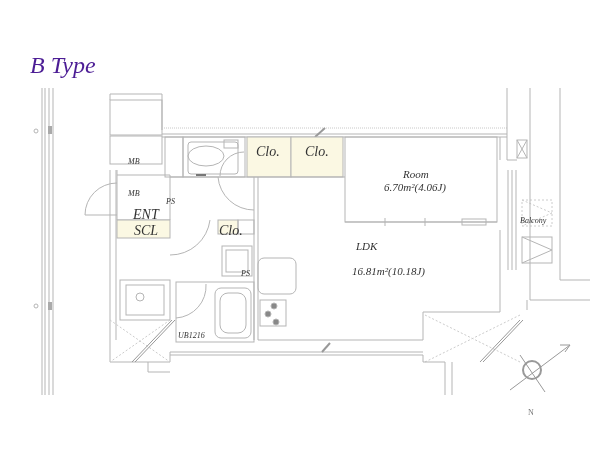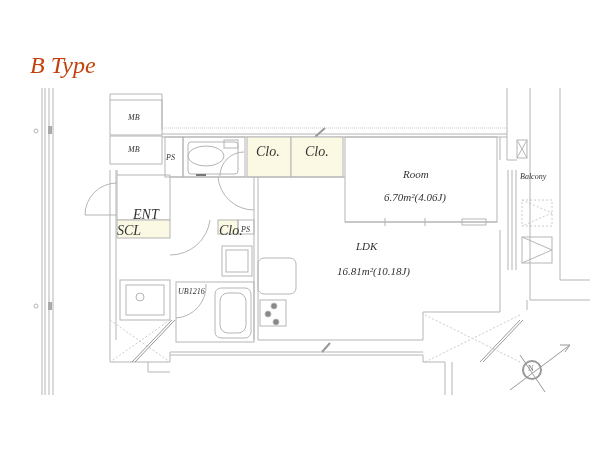--- a/index.html
+++ b/index.html
@@ -1,20 +1,20 @@
 <!DOCTYPE html>
 <html><head>
 <meta charset="utf-8">
 <style>
   html, body { margin:0; padding:0; background:#fff; }
   body { width:600px; height:450px; position:relative; overflow:hidden; font-family:"Liberation Serif", serif; }
-  .title { position:absolute; left:30px; top:52px; font-size:24px; font-style:italic; color:#c2410c; }
+  .title { position:absolute; left:30px; top:52px; font-size:24px; font-style:italic; color:#4c1d95; }
   svg.plan { position:absolute; left:0; top:0; }
   .lbl { position:absolute; font-style:italic; color:#333; white-space:nowrap; }
-  .sm { font-size:8px; }
+  .sm { font-size:8px;margin-top:44px; }
   .md { font-size:14px; }
   .lg { font-size:11px; }
   .area { font-size:11px; }
 </style>
 </head>
 <body>
 
 <div class="title">B Type</div>
 
 <svg class="plan" width="600" height="450" viewBox="0 0 600 450">
@@ -141,22 +141,22 @@
     <polyline points="560,345 570,345 565,352"></polyline>
   </g>
 </svg>
 
 <div class="lbl sm" style="left:128px;top:113px">MB</div>
 <div class="lbl sm" style="left:128px;top:145px">MB</div>
 <div class="lbl sm" style="left:166px;top:153px">PS</div>
 <div class="lbl md" style="left:256px;top:144px">Clo.</div>
 <div class="lbl md" style="left:305px;top:144px">Clo.</div>
 <div class="lbl lg" style="left:403px;top:168px">Room</div>
-<div class="lbl area" style="left:384px;top:191px">6.70m²(4.06J)</div>
+<div class="lbl area" style="left:384px;top:181px">6.70m²(4.06J)</div>
 <div class="lbl md" style="left:133px;top:207px">ENT</div>
-<div class="lbl md" style="left:117px;top:223px">SCL</div>
+<div class="lbl md" style="left:134px;top:223px">SCL</div>
 <div class="lbl md" style="left:219px;top:223px">Clo.</div>
 <div class="lbl sm" style="left:241px;top:225px">PS</div>
 <div class="lbl lg" style="left:356px;top:240px">LDK</div>
-<div class="lbl area" style="left:337px;top:265px">16.81m²(10.18J)</div>
+<div class="lbl area" style="left:352px;top:265px">16.81m²(10.18J)</div>
 <div class="lbl sm" style="left:178px;top:287px">UB1216</div>
 <div class="lbl sm" style="left:520px;top:172px">Balcony</div>
 <div class="lbl sm" style="left:528px;top:364px;font-style:normal;color:#777;font-size:8px">N</div>
 
 </body></html>

